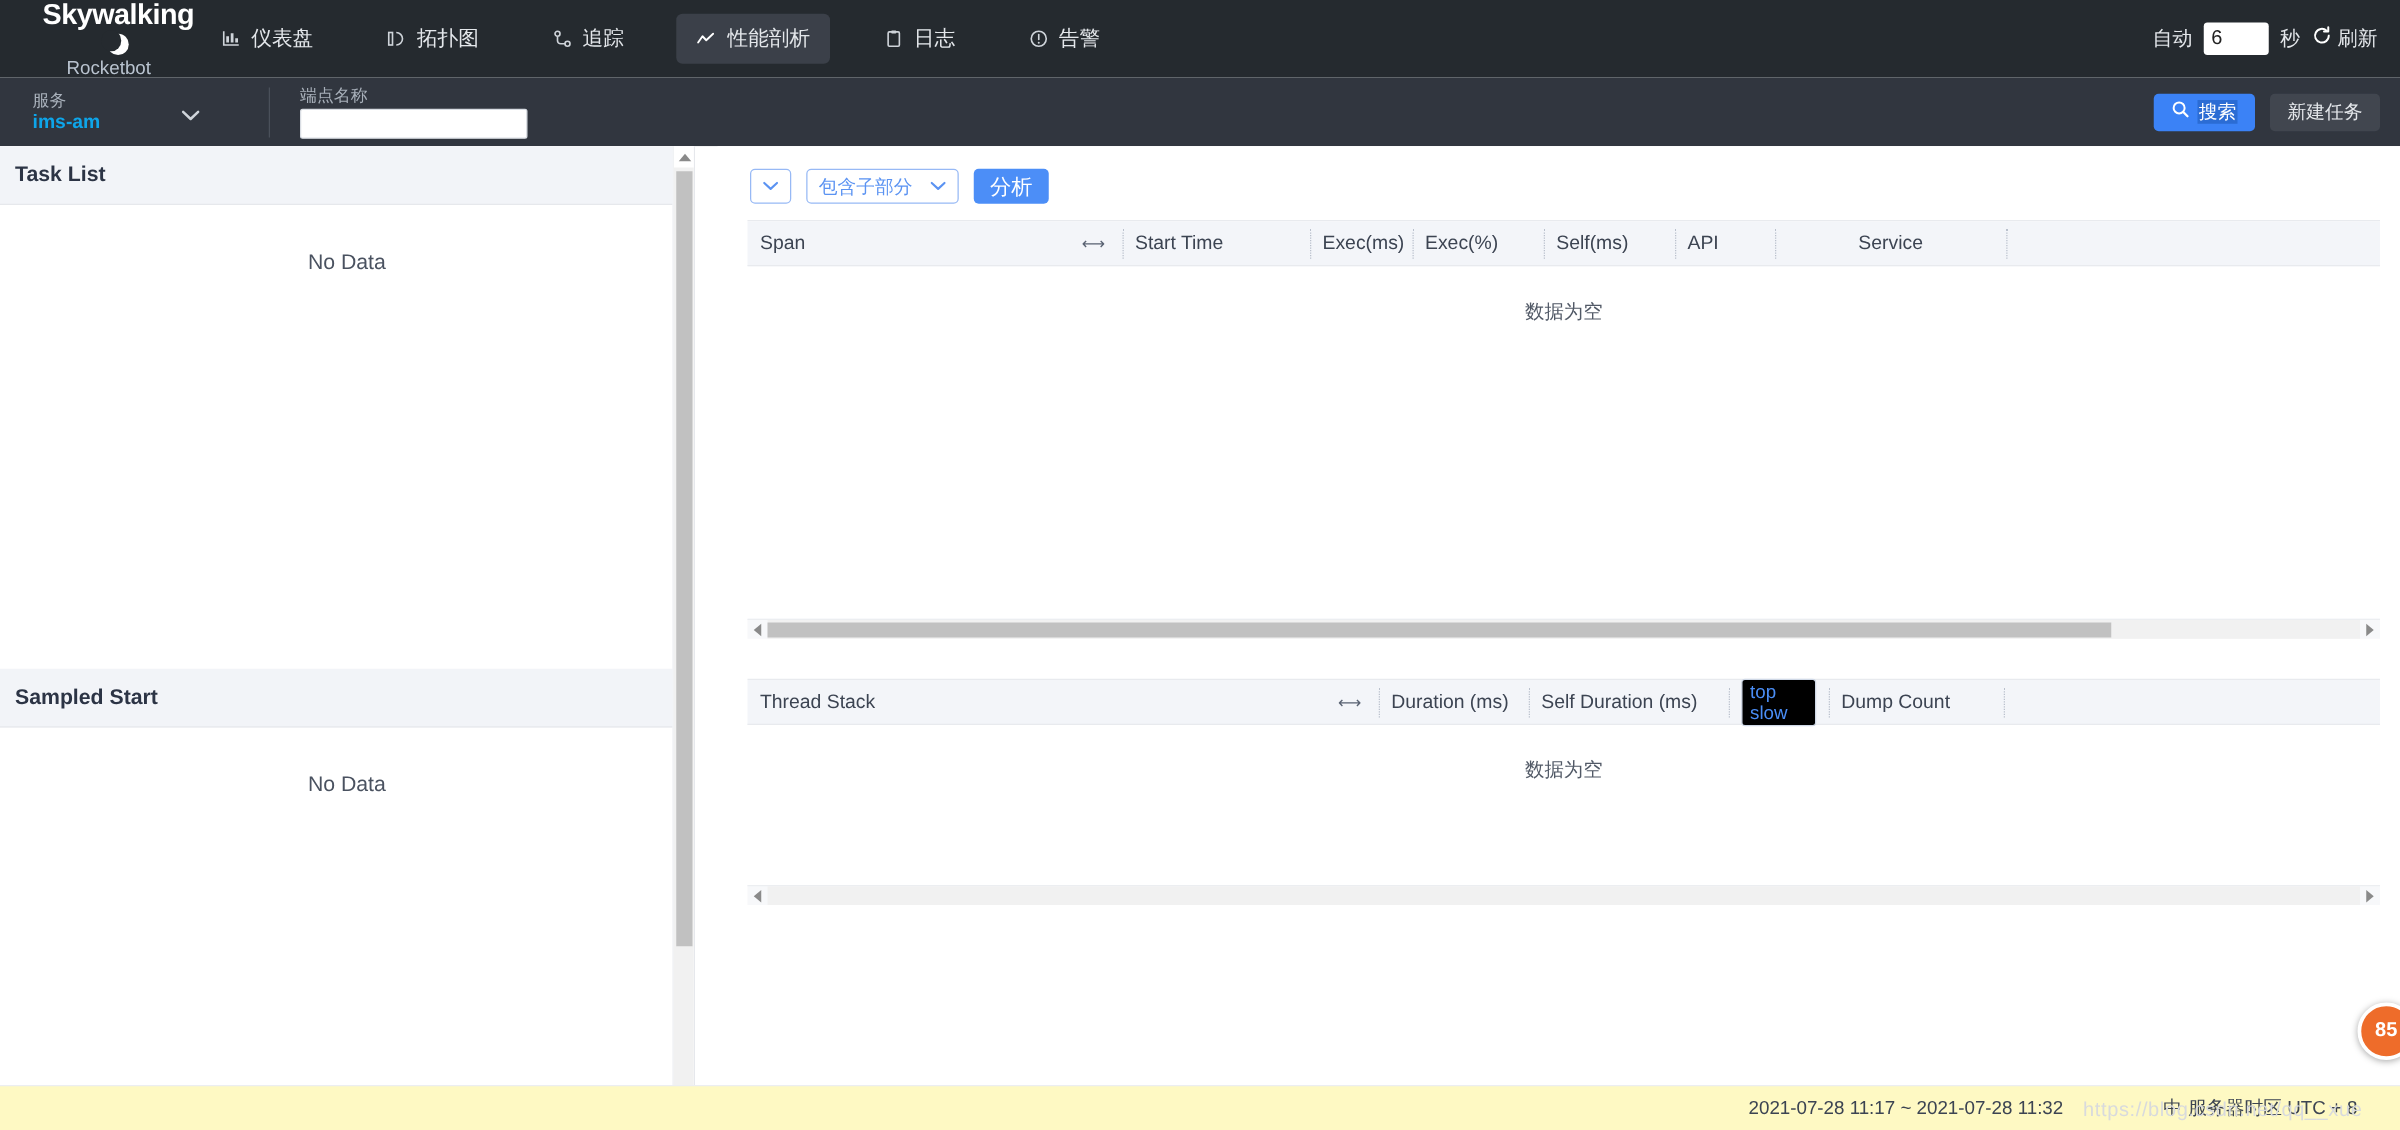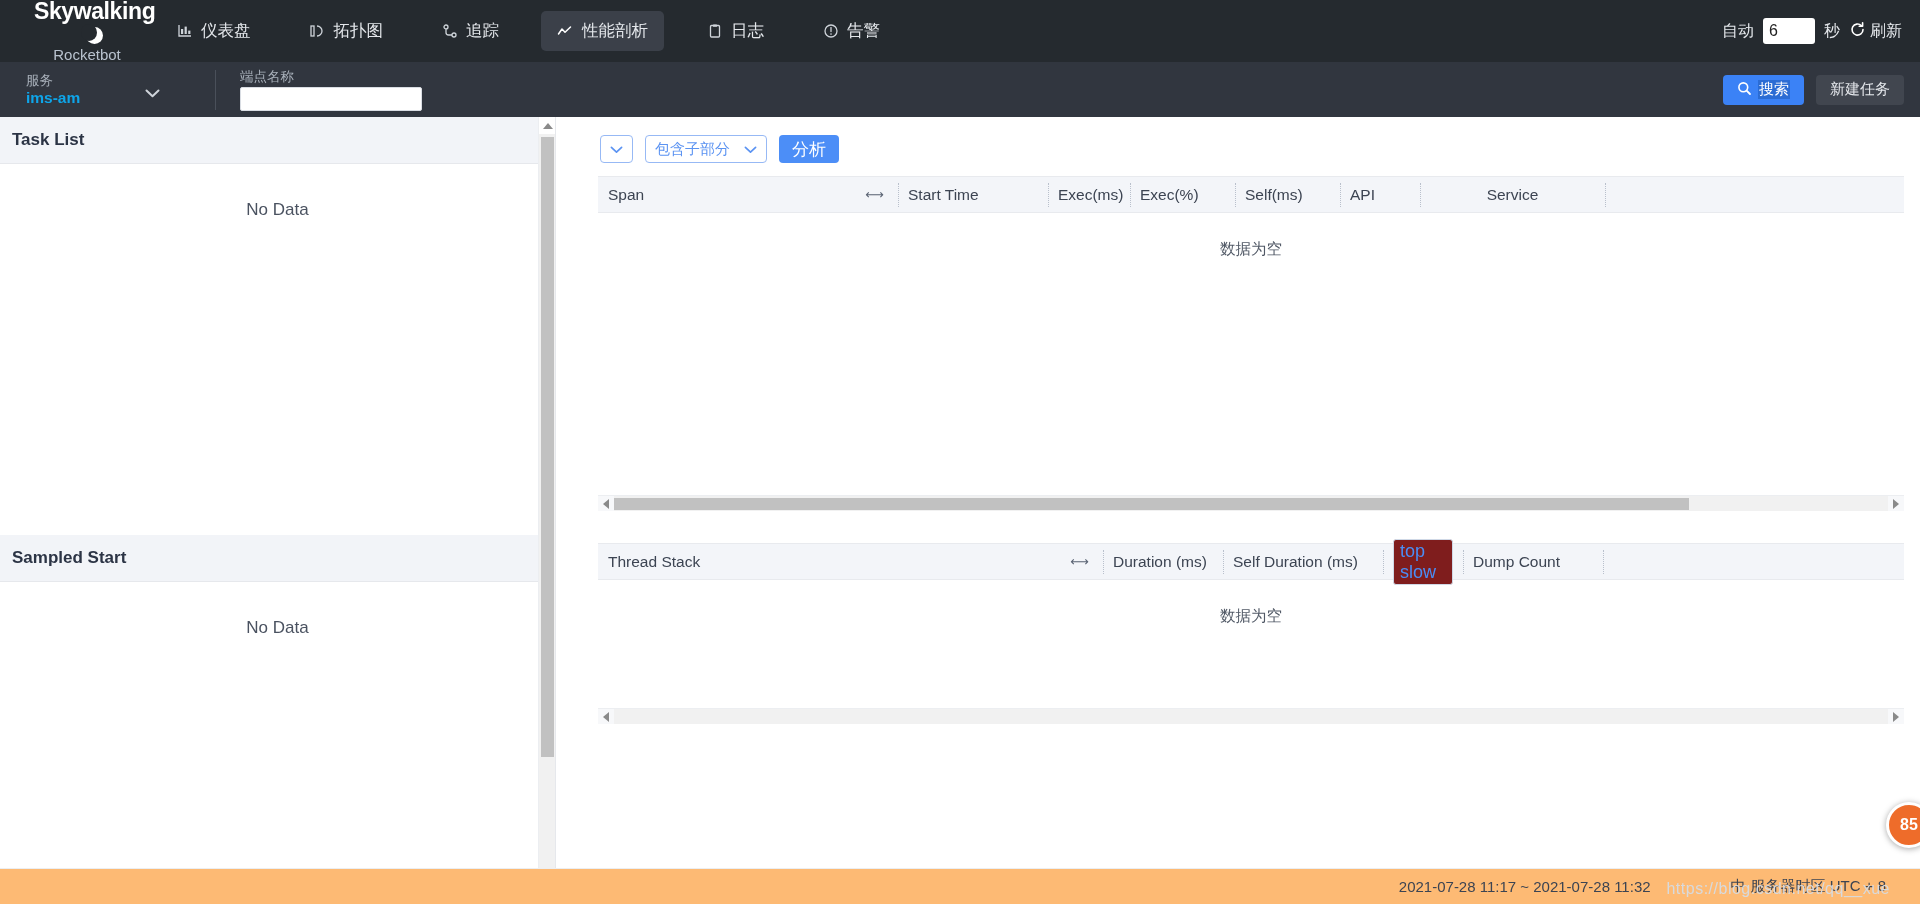--- a/index.html
+++ b/index.html
@@ -150,40 +150,40 @@
     border-bottom: 1px solid #e8eaee; font-size: 15.5px; color: #3c4452;
   }
   .th { padding: 0 10px; display: flex; align-items: center; height: 36px; position: relative; justify-content: space-between; }
   .th + .th:before {
     content: ""; position: absolute; left: 0; top: 6px; bottom: 6px;
     border-left: 1px dotted #b9c0cc;
   }
   .th.center { justify-content: center; }
   .resizer { display: flex; align-items: center; color: #5a6373; font-size: 13px; padding-right: 4px; }
   .tag-topslow {
-    border: 1px solid #cfd8e6; border-radius: 3px; color: #4a8df5; font-size: 18px;
-    padding: 1px 6px; background: #7f1d1d;
+    border: 1px solid #cfd8e6; border-radius: 3px; color: #4a8df5; font-size: 15px;
+    padding: 1px 6px; background: #000000;
   }
   .empty-row { text-align: center; color: #515966; font-size: 15.5px; padding: 26px 0; }
 
   .hscroll { position: relative; height: 16px; background: #f7f8fa; border-top: 1px solid #eceef1; }
   .hscroll .arrow { position: absolute; top: 0; width: 16px; height: 16px; display: flex; align-items: center; justify-content: center; }
   .hscroll .arrow.left { left: 0; } .hscroll .arrow.right { right: 0; }
   .hscroll .htrack { position: absolute; left: 16px; right: 16px; top: 0; bottom: 0; background: #f1f1f1; }
   .hscroll .hthumb { position: absolute; left: 0; top: 2px; height: 12px; background: #c1c1c1; }
   .tri-h { width: 0; height: 0; border-top: 5px solid transparent; border-bottom: 5px solid transparent; }
   .tri-h.l { border-right: 6px solid #8a8a8a; }
   .tri-h.r { border-left: 6px solid #8a8a8a; }
 
   .section2 { margin-top: 32px; }
 
   
   .footer {
     position: absolute; left: 0; right: 0; bottom: 0; height: 36px;
-    background: #fdba74; border-top: 1px solid #eceef1;
+    background: #fef9c3; border-top: 1px solid #eceef1;
     display: flex; align-items: center; justify-content: flex-end; gap: 80px;
     padding-right: 34px; font-size: 15px; color: #3c4452;
   }
   .tz { display: flex; align-items: center; gap: 5px; }
 
   .watermark {
     position: absolute; right: 30px; bottom: 6px; color: #d8dadd; font-size: 16px;
     letter-spacing: 0.5px; pointer-events: none; white-space: nowrap;
   }
   .badge-fab {

